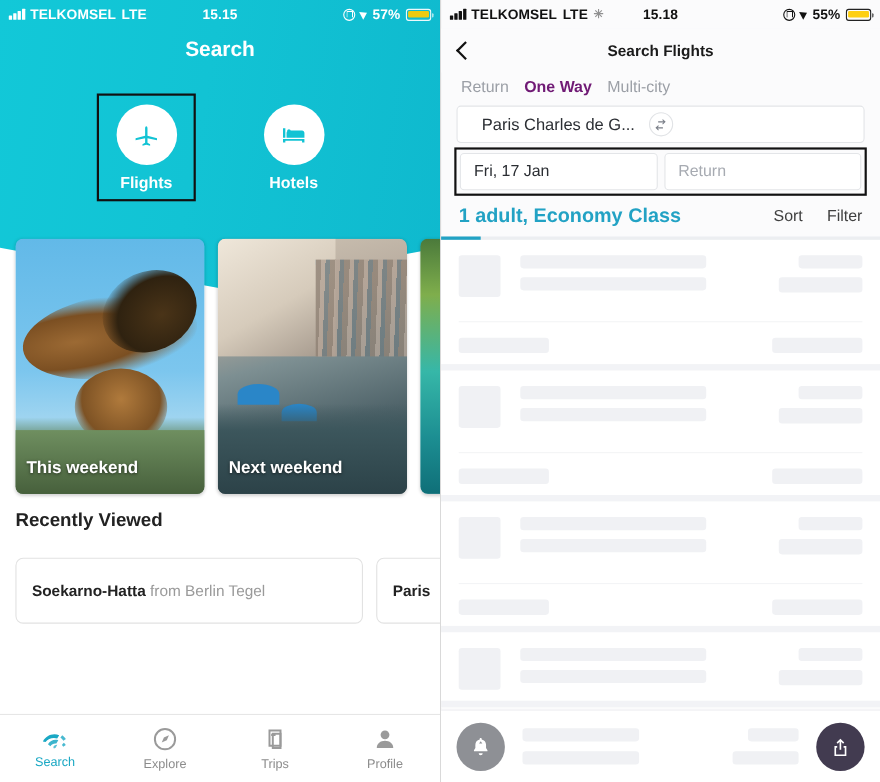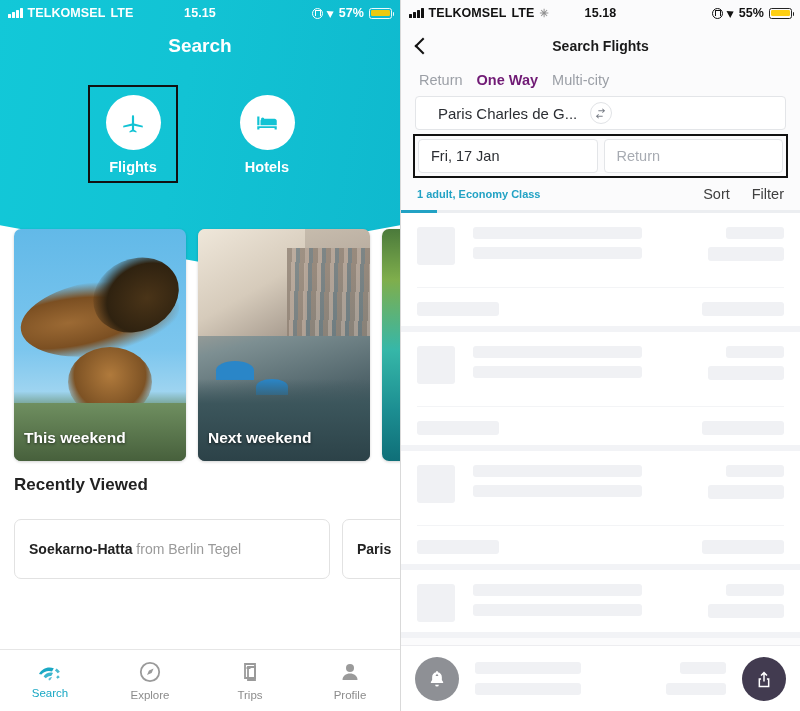--- a/index.html
+++ b/index.html
@@ -70,21 +70,21 @@
   .qa-circle svg { fill: #12c3d4; }
   .qa-label { color: #ffffff; font-size: 14.5px; font-weight: bold; }
 
   .section-head {
     display: flex; align-items: baseline; justify-content: space-between;
     padding: 0 14px; margin-top: 16px;
   }
   .section-title { font-size: 17px; font-weight: bold; color: #222; }
   .section-link { font-size: 15px; color: #2ab5d4; font-weight: normal; }
 
-  .card-row { display: flex; gap: 12px; padding: 0 14px; margin-top: 12px; }
+  .card-row { display: flex; gap: 12px; padding: 0 14px; margin-top: 0; }
   .trip-card {
     position: relative; width: 172px; height: 232px;
     border-radius: 7px; overflow: hidden; flex: none;
     box-shadow: 0 1px 3px rgba(0,0,0,.18);
   }
   .trip-card.peek { width: 44px; }
   .trip-card .cap {
     position: absolute; left: 10px; bottom: 14px;
     color: #fff; font-size: 15.5px; font-weight: bold;
     text-shadow: 0 1px 3px rgba(0,0,0,.6);
@@ -193,21 +193,21 @@
   .date-field {
     flex: 1; height: 34px; background: #fff; border: 1px solid #e3e5e8; border-radius: 4px;
     display: flex; align-items: center; padding: 0 12px; font-size: 14.5px; color: #2b2e33;
   }
   .date-field.placeholder { color: #a7abb2; }
 
   .opts-row {
     display: flex; align-items: center; justify-content: space-between;
     padding: 10px 16px 8px;
   }
-  .opts-left { font-size: 11px; font-weight: bold; color: #22a2c4; }
+  .opts-left { font-size: 18px; font-weight: bold; color: #22a2c4; }
   .opts-right { display: flex; gap: 22px; }
   .opt-link { font-size: 14.5px; color: #404040; }
 
   .progress { height: 3px; background: #eceef1; position: relative; }
   .progress i { position: absolute; left: 0; top: 0; height: 3px; width: 9%; background: #22a2c4; }
 
   .results { background: #fff; }
   .skel-card { background: #fff; padding: 14px 16px 10px; border-bottom: 6px solid #f2f3f6; }
   .skel-top { display: flex; align-items: flex-start; gap: 18px; }
   .sk { background: #f0f1f4; border-radius: 3px; }

